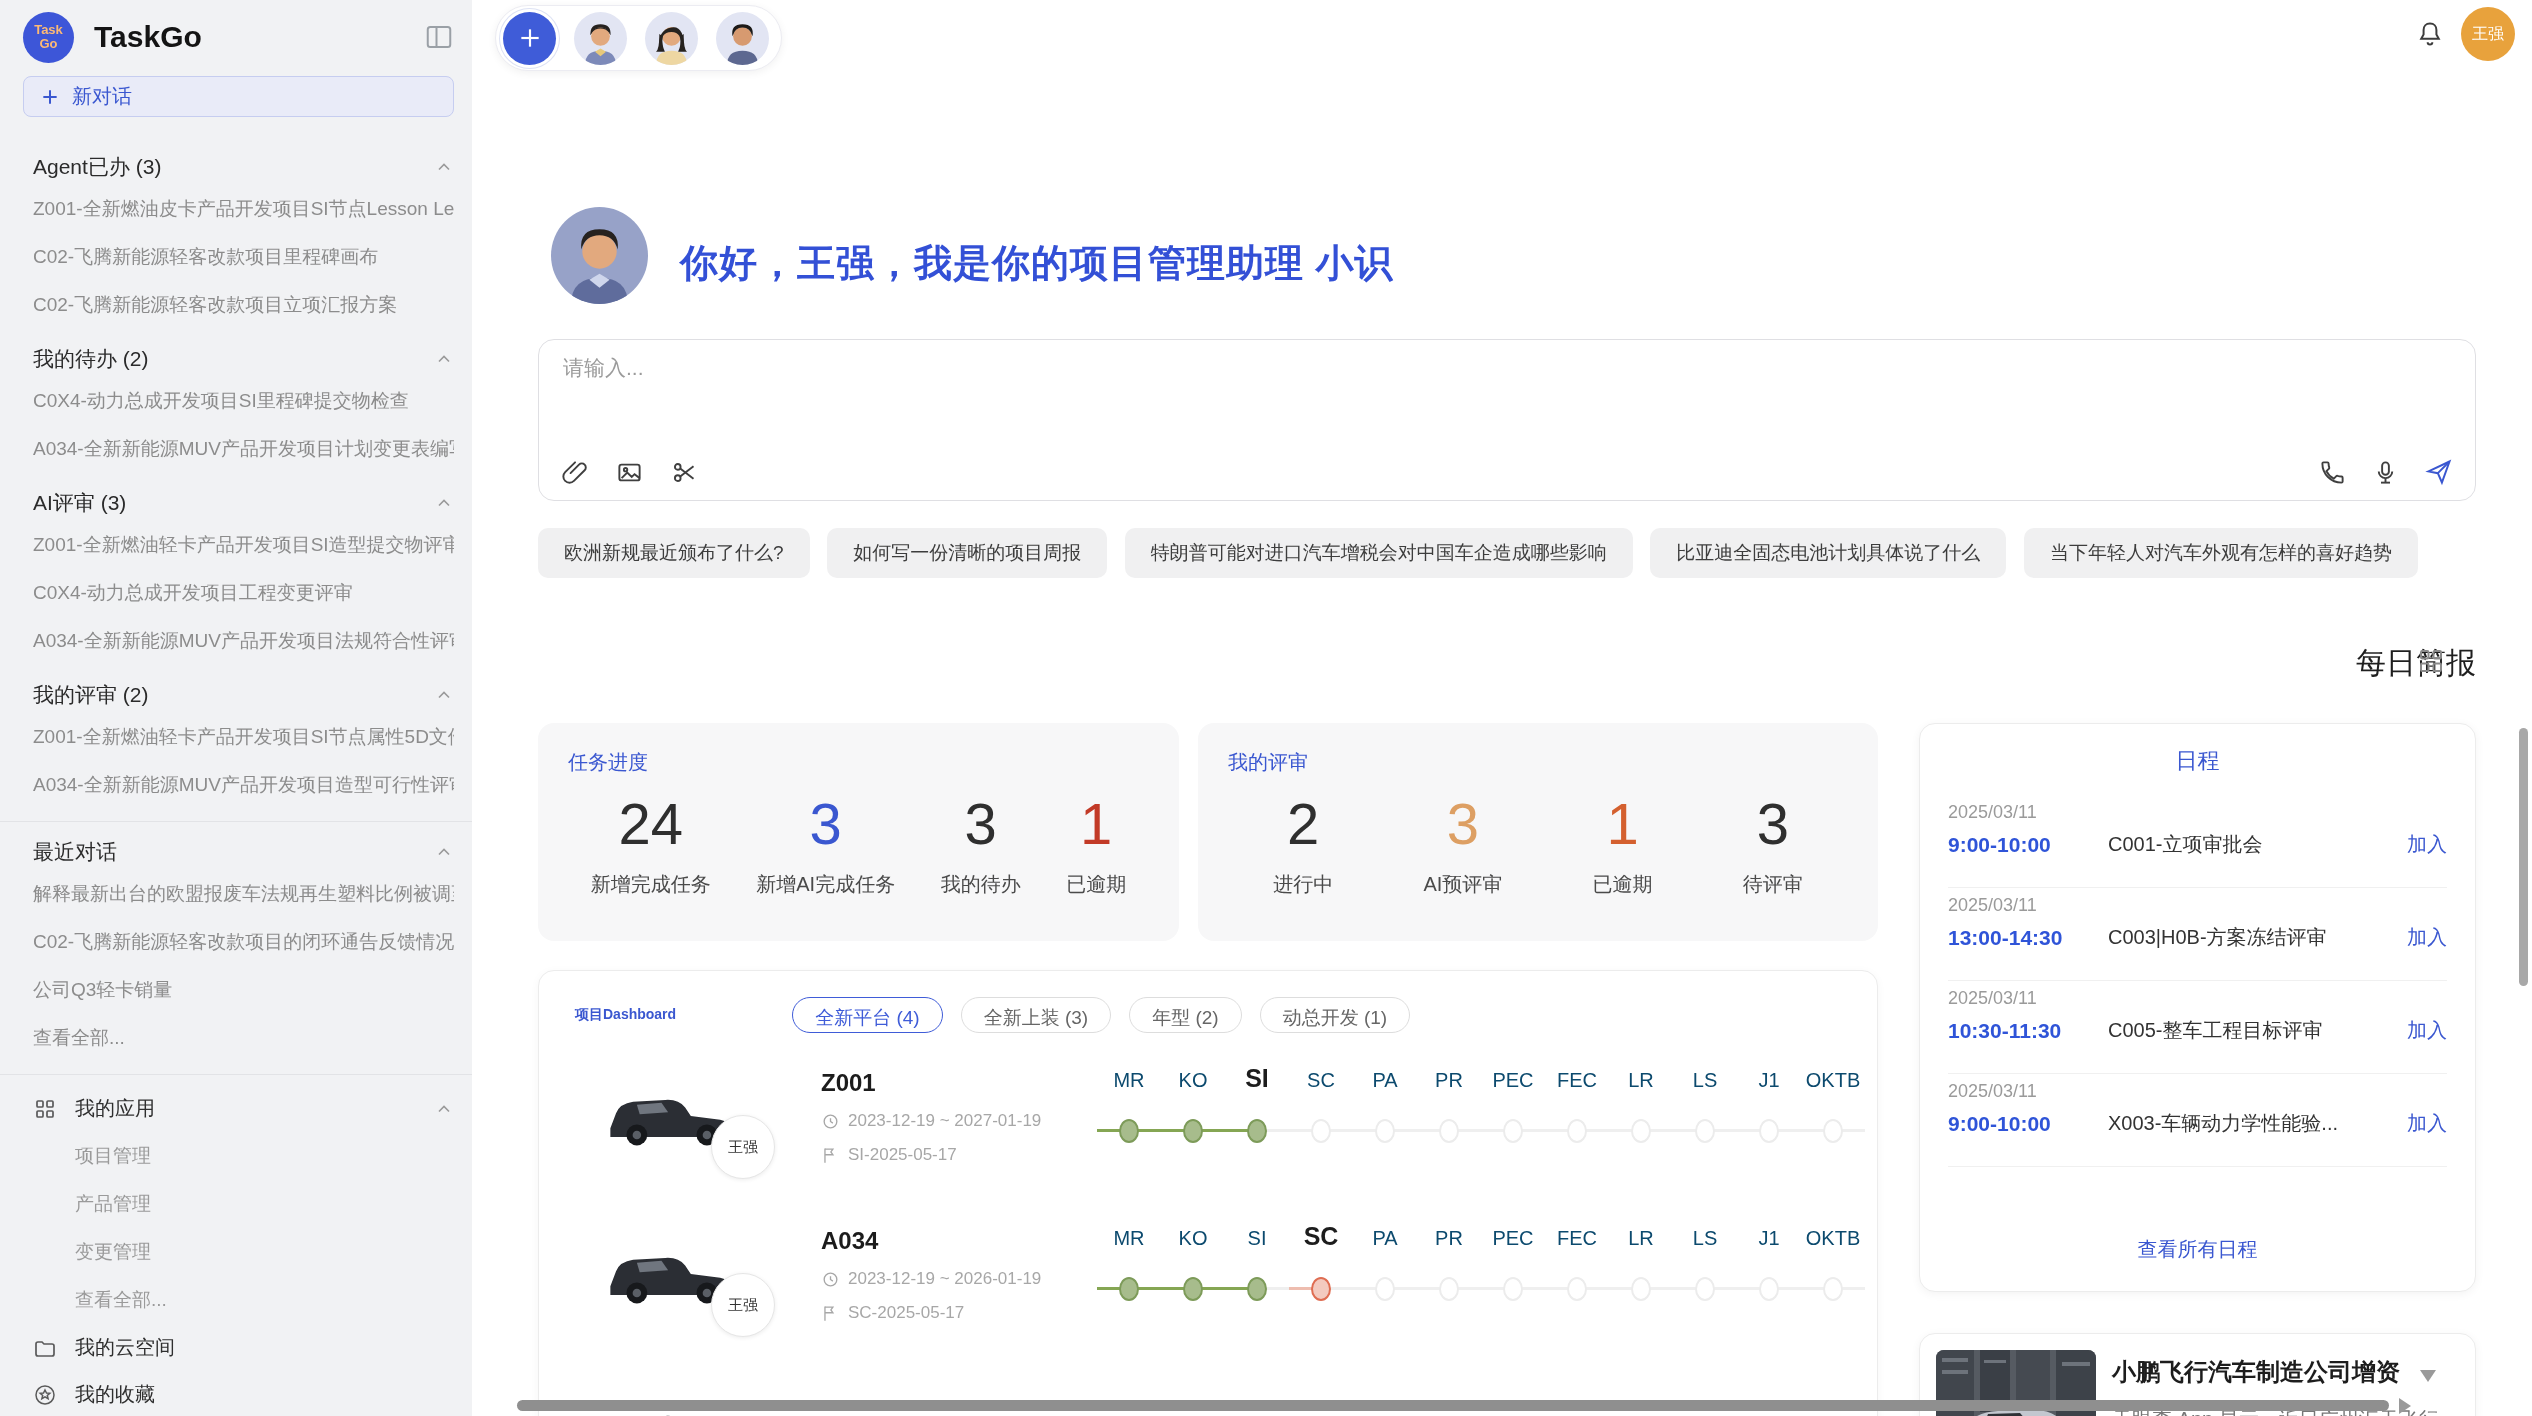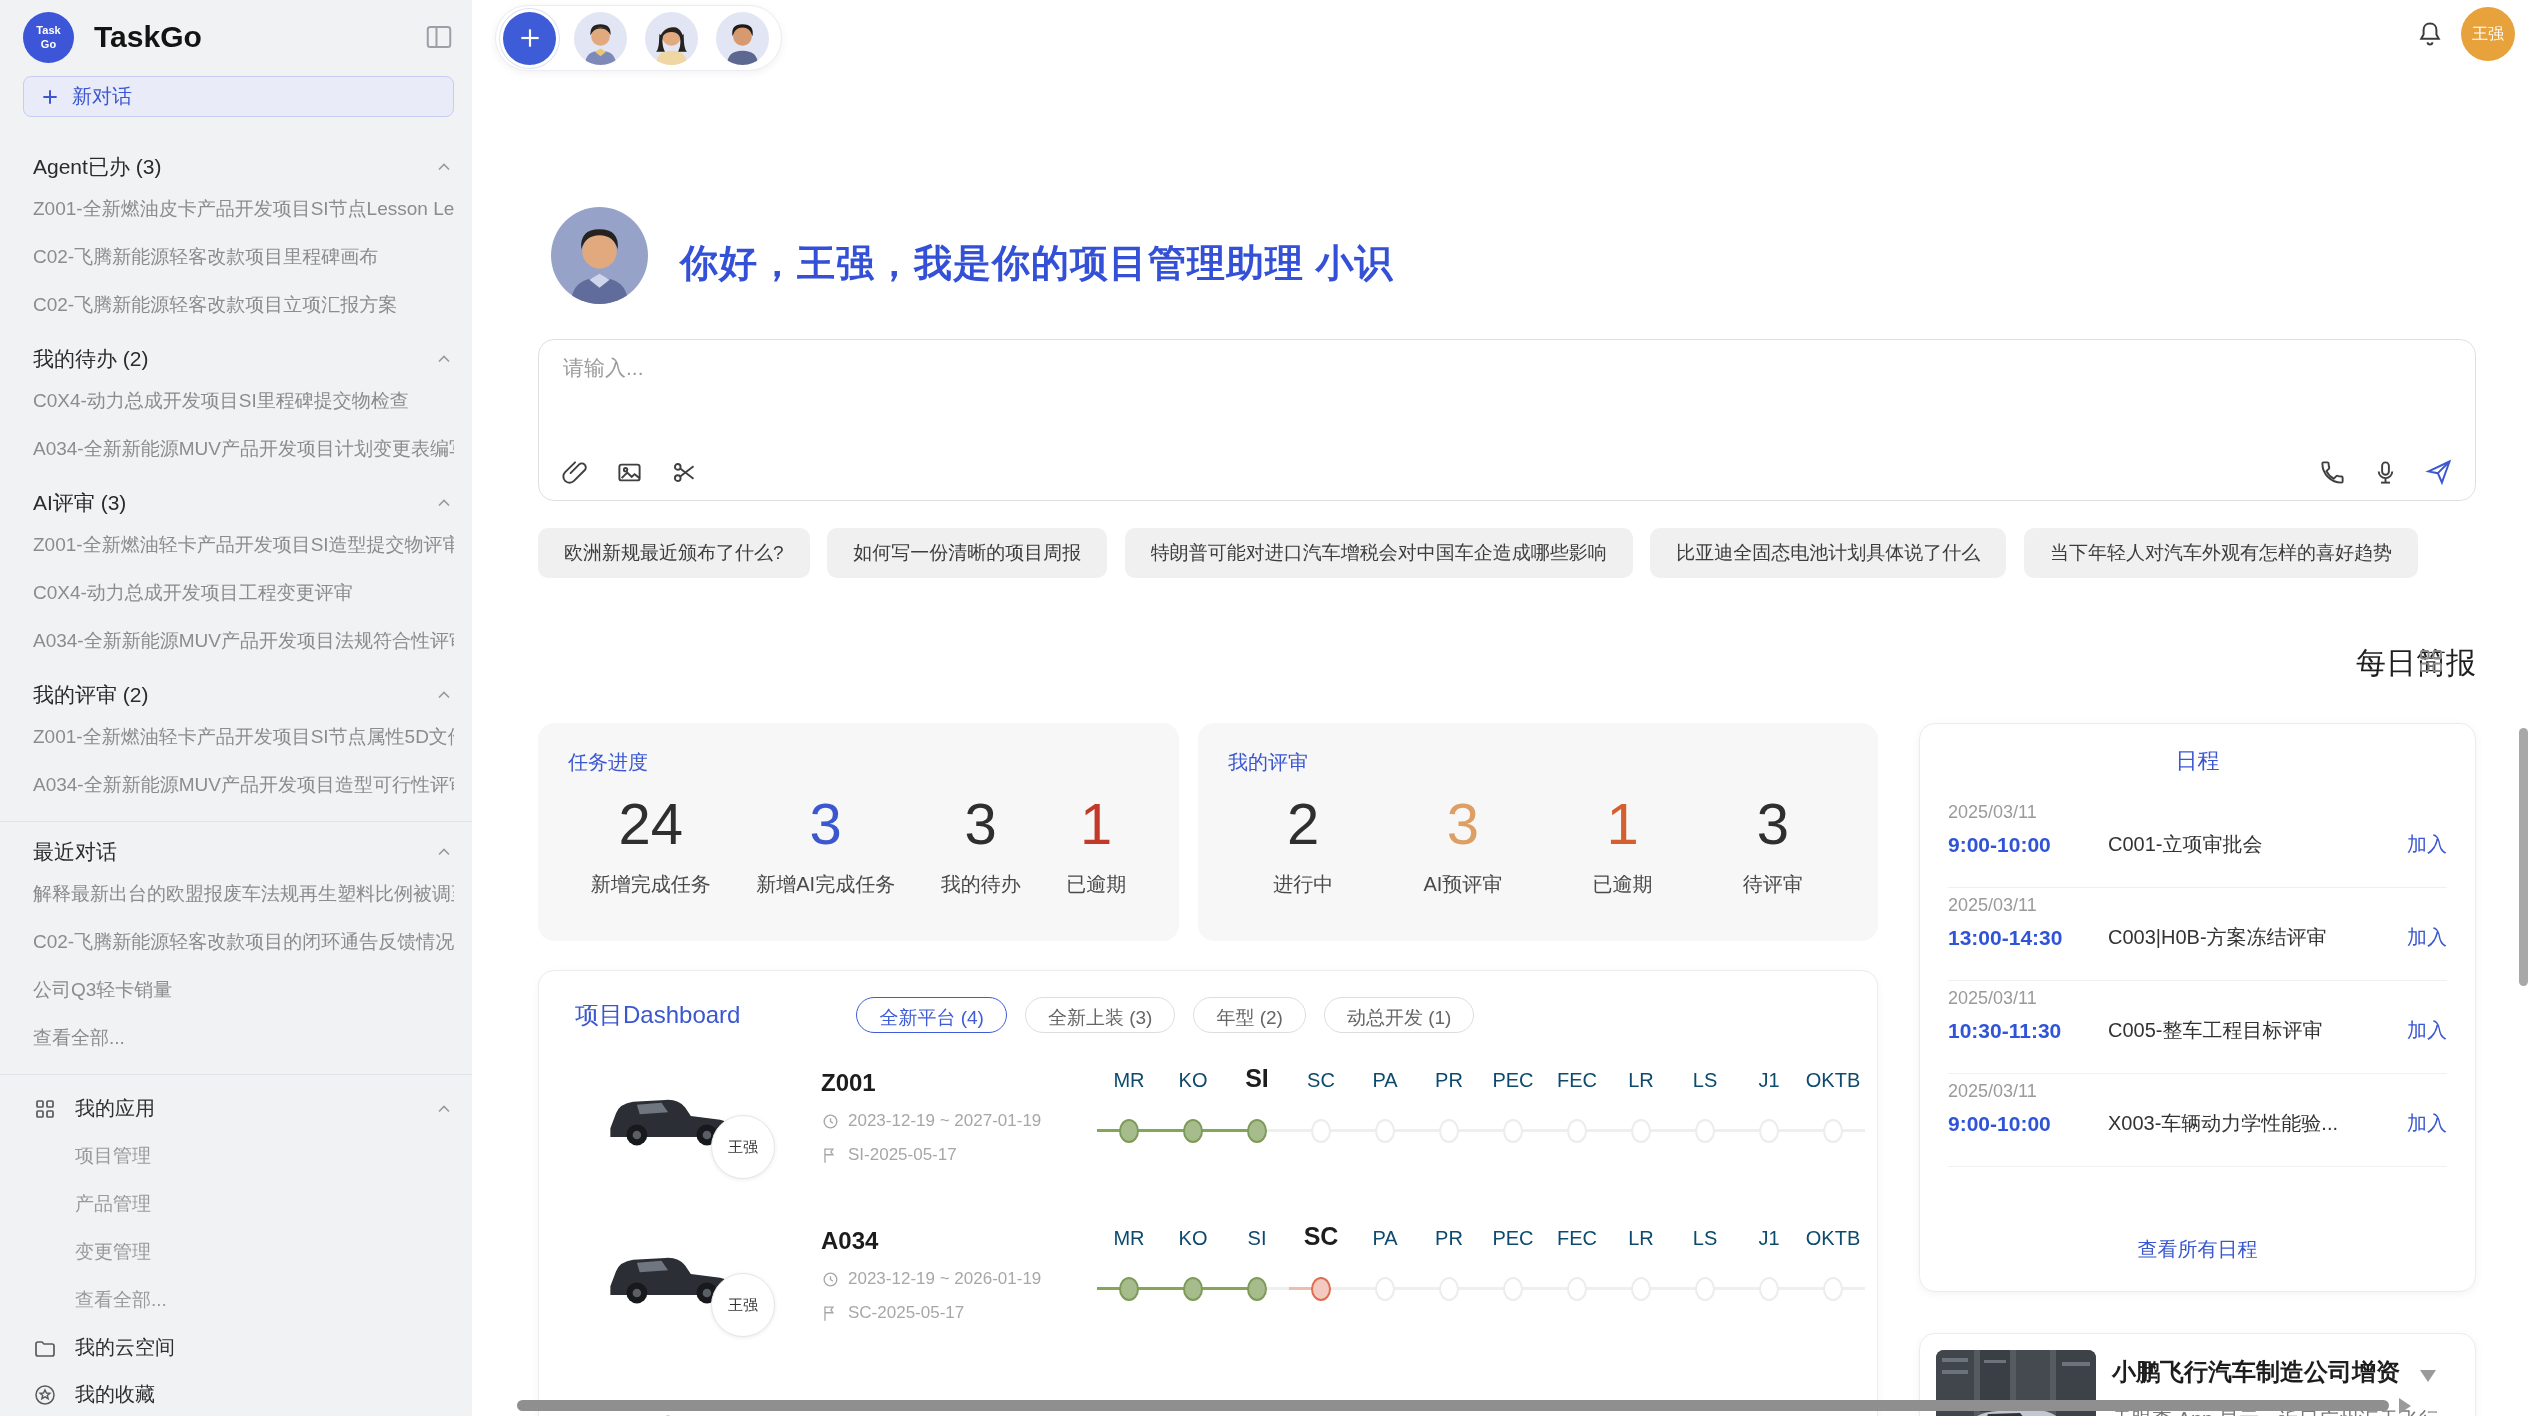--- a/index.html
+++ b/index.html
@@ -3,21 +3,21 @@
 <meta charset="utf-8">
 <style>
   * { margin:0; padding:0; box-sizing:border-box; }
   html,body { background:#fff; }
   body { font-family:"Liberation Sans","DejaVu Sans",sans-serif; color:#333; }
   #screen { position:relative; width:2532px; height:1416px; overflow:hidden; background:#fff; }
 
   
   .sidebar { position:absolute; left:0; top:0; width:472px; height:1416px; background:#f1f2f4; overflow:hidden; }
   .sb-head { display:flex; align-items:center; padding:12px 18px 10px 23px; height:72px; }
-  .logo { width:51px; height:51px; border-radius:50%; background:#3d56d8; color:#ffffff; display:flex; flex-direction:column; align-items:center; justify-content:center; font-size:11px; line-height:14px; font-weight:bold; }
+  .logo { width:51px; height:51px; border-radius:50%; background:#3d56d8; color:#fdba74; display:flex; flex-direction:column; align-items:center; justify-content:center; font-size:13px; line-height:14px; font-weight:bold; }
   .sb-title { font-size:30px; font-weight:bold; color:#141414; margin-left:20px; flex:1; }
   .icon-btn { color:#9aa0a6; display:flex; align-items:center; }
   .new-chat { margin:4px 18px 10px 23px; height:41px; border:1px solid #c6cdf0; background:#e9ebf8; border-radius:8px; display:flex; align-items:center; padding:0 16px; color:#3a57d0; font-size:20px; cursor:pointer; }
   .new-chat svg { margin-right:12px; }
   .sb-scroll { padding:10px 18px 0 23px; }
   .sec-h { display:flex; align-items:center; justify-content:space-between; margin:16px 0 4px 10px; }
   .sec-t { font-size:21px; color:#2b2b2b; }
   .chev { color:#9a9a9a; }
   .s-item { font-size:19px; color:#8c8c8c; margin:0 0 0 10px; padding:11px 0; white-space:nowrap; overflow:hidden; cursor:pointer; }
   .sb-div { height:1px; background:#e2e3e6; margin:12px -18px 10px -23px; }
@@ -56,21 +56,21 @@
   .stat-card.c0 { left:66px; width:641px; }
   .stat-card.c1 { left:726px; width:680px; }
   .stat-card .ct { font-size:20px; color:#3a57d0; }
   .stats { display:flex; justify-content:space-around; margin-top:14px; }
   .stat { text-align:center; }
   .stat .v { font-size:58px; font-weight:500; }
   .stat .l { font-size:20px; color:#4a4a4a; margin-top:14px; }
 
   .dash { position:absolute; left:66px; top:970px; width:1340px; height:560px; background:#fff; border:1px solid #ececec; border-radius:16px; box-shadow:0 2px 10px rgba(0,0,0,.04); }
   .dash-h { display:flex; align-items:center; padding:26px 36px 0 36px; }
-  .dash-t { font-size:24px; color:#3a57d0; }
+  .dash-t { font-size:14px; color:#3a57d0;font-weight:bold; }
   .tabs { display:flex; gap:18px; margin-left:116px; }
   .tab { height:36px; line-height:40px; padding:0 22px; border-radius:21px; border:1px solid #ddd; color:#666; font-size:19px; background:#fff; cursor:pointer; white-space:nowrap; }
   .tab.active { border-color:#3f5cd8; color:#3f5cd8; }
   .prow { position:absolute; left:36px; width:1268px; height:140px; }
   .prow.r0 { top:96px; } .prow.r1 { top:254px; } .prow.r2 { top:412px; }
   .car { position:absolute; left:24px; top:4px; width:142px; height:92px; border-radius:10px; background:#fff; overflow:hidden; }
   .owner { position:absolute; left:136px; top:48px; width:64px; height:64px; border-radius:50%; background:#fff; border:1px solid #e6e6e6; box-shadow:0 1px 4px rgba(0,0,0,.08); display:flex; align-items:center; justify-content:center; font-size:15px; color:#333; }
   .pinfo { position:absolute; left:246px; top:2px; width:250px; }
   .pcode { font-size:24px; font-weight:bold; color:#1c1c1c; }
   .pmeta { display:flex; align-items:center; gap:8px; color:#a7a7a7; font-size:17px; margin-top:14px; }

